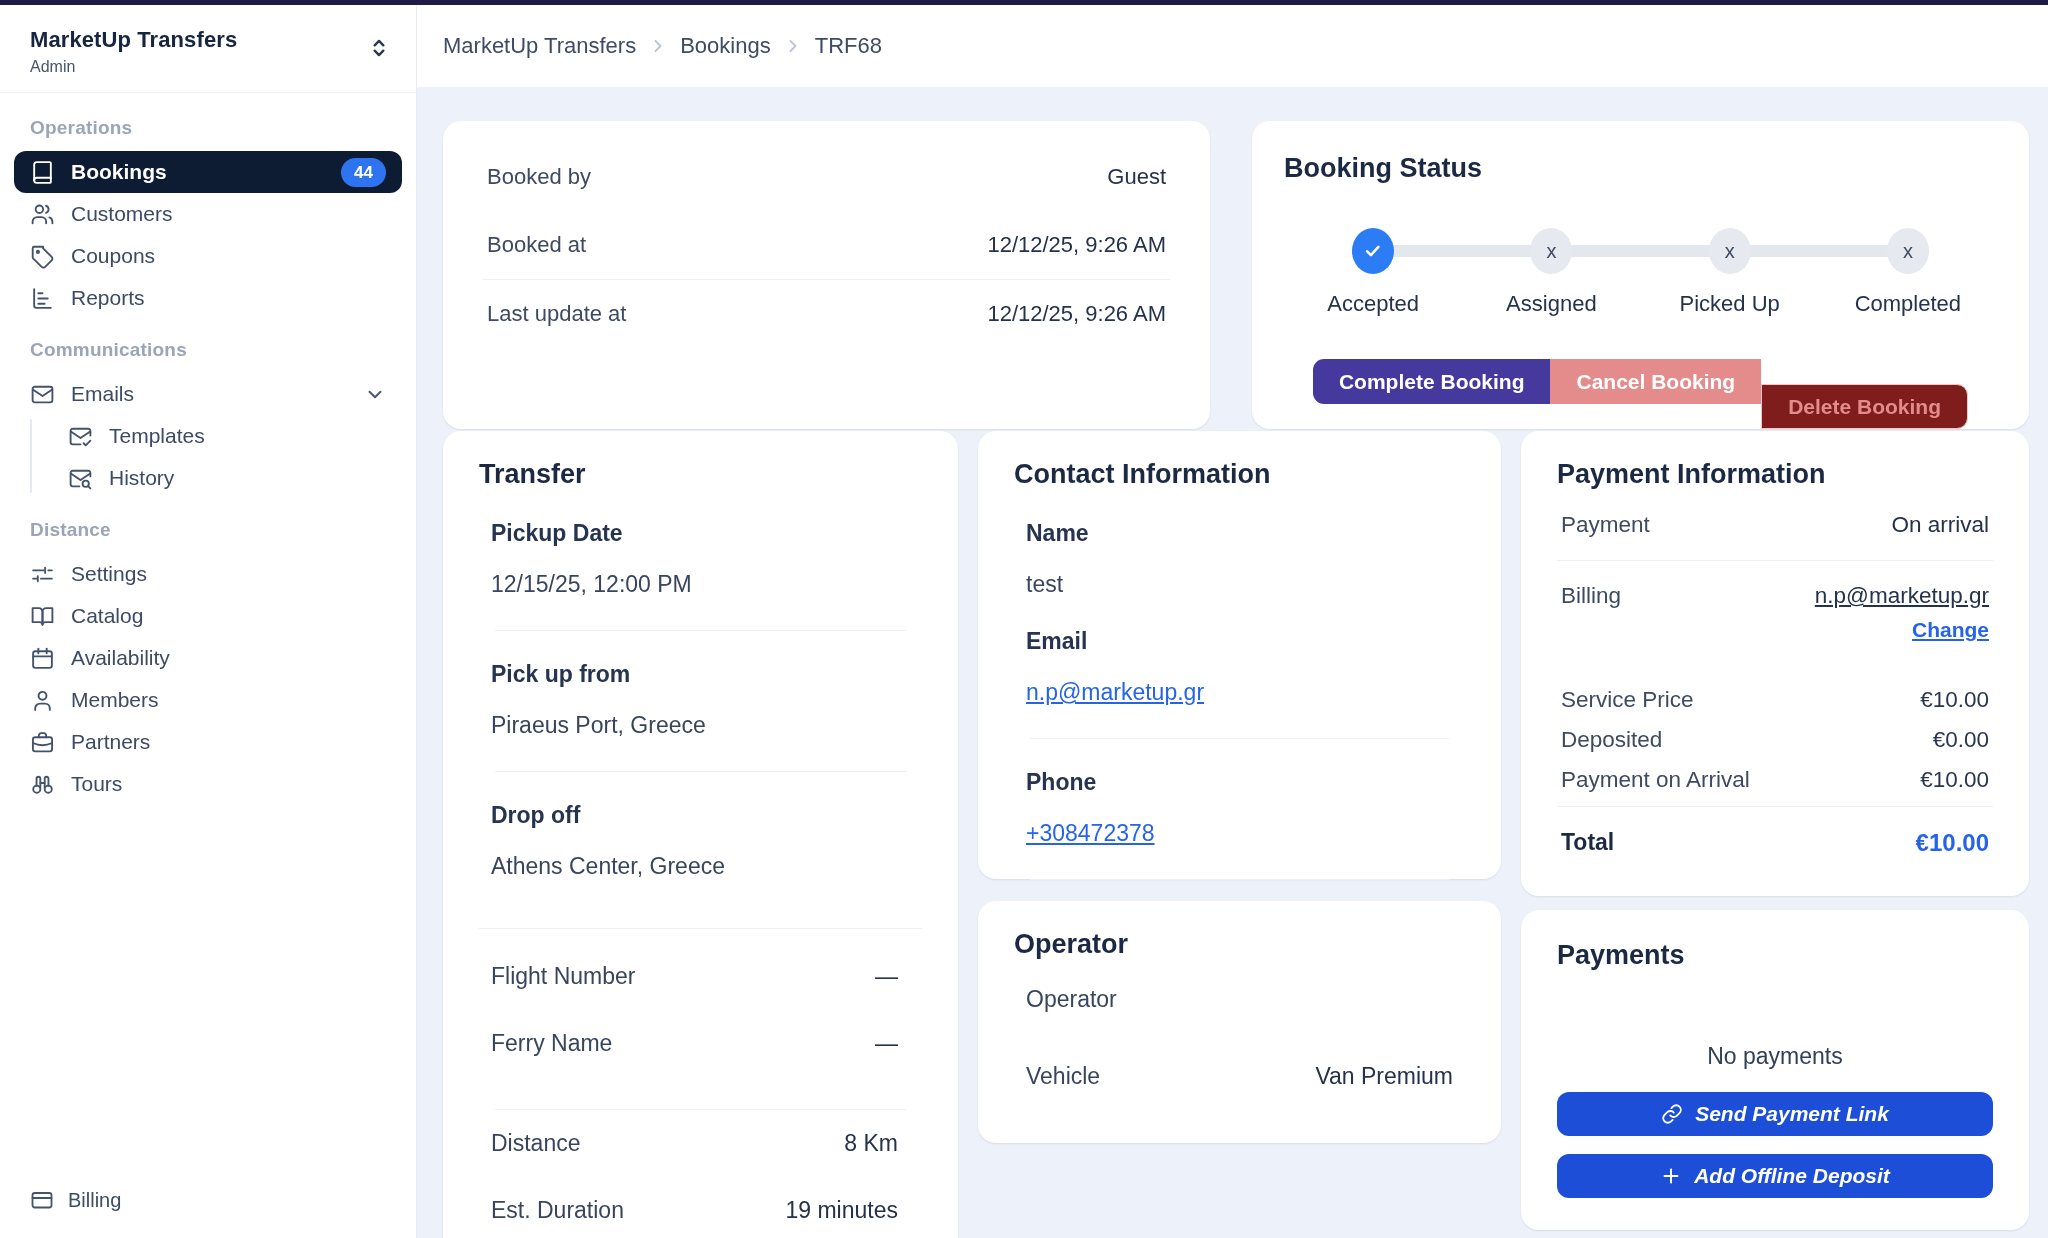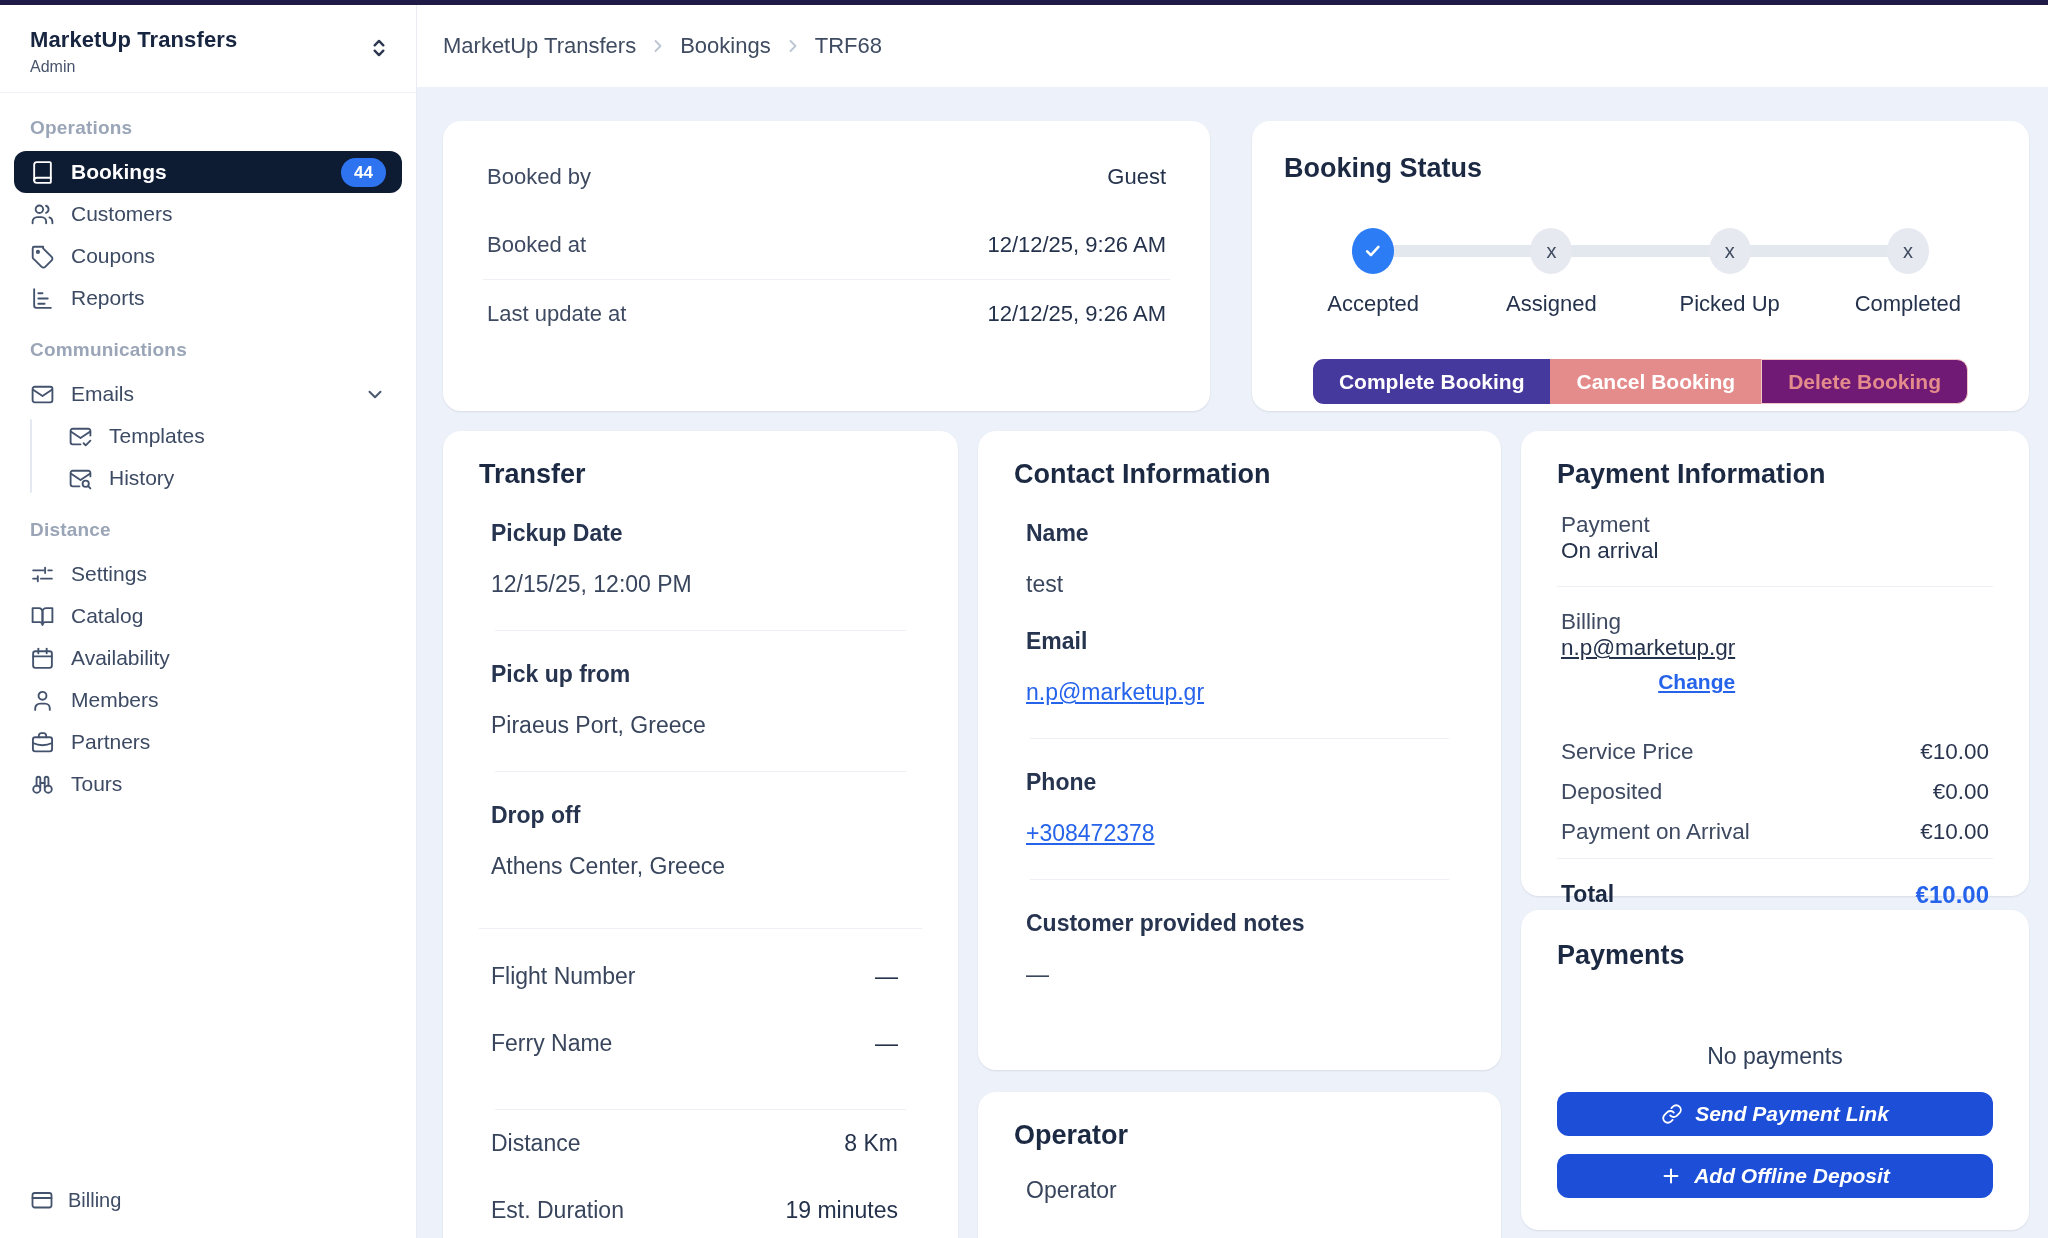--- a/index.html
+++ b/index.html
@@ -64,39 +64,39 @@
   .step { flex:1; display:flex; flex-direction:column; align-items:center; position:relative; }
   .step:not(:first-child)::before { content:""; position:absolute; top:17px; right:50%; width:100%; height:12px; background:#e3e7ee; }
   .dot { position:relative; z-index:1; width:42px; height:46px; border-radius:50%; background:#e6e9f0; display:flex; align-items:center; justify-content:center; }
   .dot .xm { font-size:20px; color:#3f4a5f; }
   .dot.done { background:#2b7cf5; }
   .step-label { margin-top:17px; font-size:22px; color:#25324c; font-weight:500; }
   .status-actions { display:flex; justify-content:center; margin-top:42px; }
   .seg { height:45px; padding:0 26px; font-size:21px; font-weight:700; border:none; cursor:pointer; font-family:inherit; display:flex; align-items:center; }
   .seg-complete { background:#46399d; color:#fff; border-radius:11px 0 0 11px; }
   .seg-cancel { background:#e48b8b; color:#fff; }
-  .seg-delete { background:#701a75; color:#e48b8b; border:1.5px solid #f2c6c6; border-radius:0 11px 11px 0; }
+  .seg-delete { background:#7f1d1d; color:#e48b8b; border:1.5px solid #f2c6c6; border-radius:0 11px 11px 0;margin-top:25px; }
 
   
   .fcard { padding:28px 36px 0; }
   .fsec { padding:30px 12px 0; }
   .f-label { font-size:23px; font-weight:700; color:#27344f; }
   .f-value { margin-top:24px; font-size:23px; color:#38455c; }
   .hr { height:1px; background:#edf0f4; }
   .hr.inset { margin:32px 16px 0; }
   .hr.full { margin:48px 0 0; }
   .trows { padding:14px 0 0; }
   .trow { display:flex; justify-content:space-between; align-items:center; padding:20px 24px 20px 12px; font-size:23px; }
   .trow .lab { color:#38455c; }
   .trow .val { color:#25324c; font-weight:500; }
   .alink { color:#2563eb; text-decoration:underline; font-weight:500; cursor:pointer; }
 
   
   .pcard { padding:28px 36px; }
-  .prow { display:flex; justify-content:space-between; align-items:flex-start; padding:22px 4px; font-size:22.5px;flex-direction:column; }
+  .prow { display:flex; justify-content:space-between; align-items:flex-start; padding:22px 4px; font-size:22.5px; }
   .prow .lab { color:#3e4a61; }
   .prow .val { color:#25324c; }
   .bill-right { display:flex; flex-direction:column; align-items:flex-end; gap:9px; }
   .bill-mail { color:#25324c; font-weight:500; text-decoration:underline; font-size:22.5px; cursor:pointer; }
   .bill-change { font-size:21px; font-weight:600; }
   .plines { padding:16px 4px 6px; }
   .pline { display:flex; justify-content:space-between; padding:7px 0; font-size:22.5px; }
   .pline .lab { color:#3e4a61; }
   .pline .val { color:#2a3650; }
   .ptotal { display:flex; justify-content:space-between; padding:22px 4px 6px; }
@@ -109,21 +109,21 @@
   .pay-btn { margin-top:18px; height:44px; border-radius:12px; background:#1d4ed8; color:#fff; border:none; cursor:pointer; font-family:inherit; font-size:21px; font-weight:700; display:flex; align-items:center; justify-content:center; gap:12px;font-style:italic; }
   .pay-btn:first-of-type { margin-top:22px; }
 
   
   .ocard { padding:28px 36px 0; min-height:242px; }
   .orow { display:flex; justify-content:space-between; align-items:center; padding:26px 12px 24px; font-size:23px; }
   .orow .lab { color:#38455c; }
   .orow .val { color:#25324c; font-weight:500; }
 
   .clip-tall { height:850px; }
-  .contact-h { height:639px; }
+  .contact-h { height:448px; }
   .payinfo-h { height:465px; }
   .pay-h { height:320px; }
 </style>
 </head>
 <body>
 
 <div class="page">
   <div class="topbar"></div>
   <div class="shell">
 

